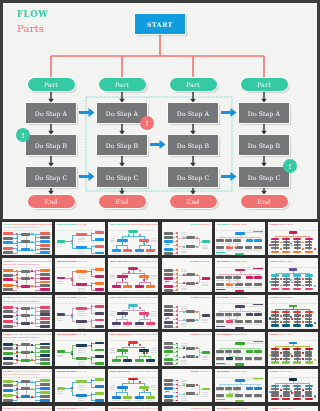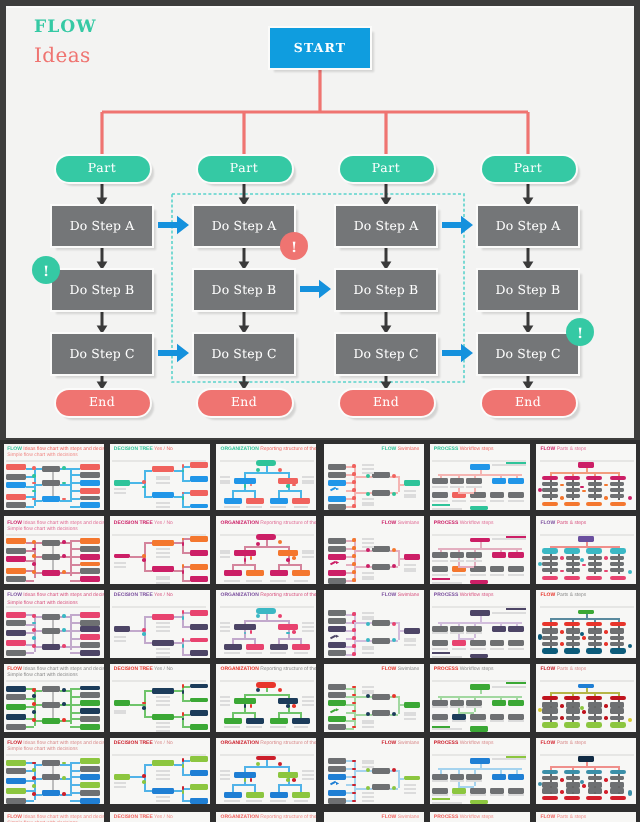--- a/index.html
+++ b/index.html
@@ -42,21 +42,21 @@
   .ml{position:absolute;}
   .md{position:absolute;border-radius:50%;}
 </style>
 </head>
 <body>
 
 <div id="root">
 
   <div class="hero">
     <div class="hero-title">FLOW</div>
-    <div class="hero-sub">Ideas</div>
+    <div class="hero-sub">Parts</div>
     <svg class="arw" id="connsvg" width="314" height="216" style="left:0;top:0">
         <line x1="157" y1="30" x2="157" y2="52" stroke="#ef7471" stroke-width="1.6"></line>
         <line x1="48" y1="52" x2="261" y2="52" stroke="#ef7471" stroke-width="1.6"></line>
         <line x1="48" y1="52" x2="48" y2="74" stroke="#ef7471" stroke-width="1.6"></line>
         <line x1="119" y1="52" x2="119" y2="74" stroke="#ef7471" stroke-width="1.6"></line>
         <line x1="190" y1="52" x2="190" y2="74" stroke="#ef7471" stroke-width="1.6"></line>
         <line x1="261" y1="52" x2="261" y2="74" stroke="#ef7471" stroke-width="1.6"></line>
         <rect x="83" y="93" width="146" height="94" fill="none" stroke="#5bd3cb" stroke-width="0.8" stroke-dasharray="1.5 1.1"></rect>
         <line x1="48" y1="119" x2="48" y2="127.4" stroke="#3a3a3a" stroke-width="1.5"></line>
         <path d="M 45.3 126.80000000000001 L 50.7 126.80000000000001 L 48 131 Z" fill="#3a3a3a"></path>

